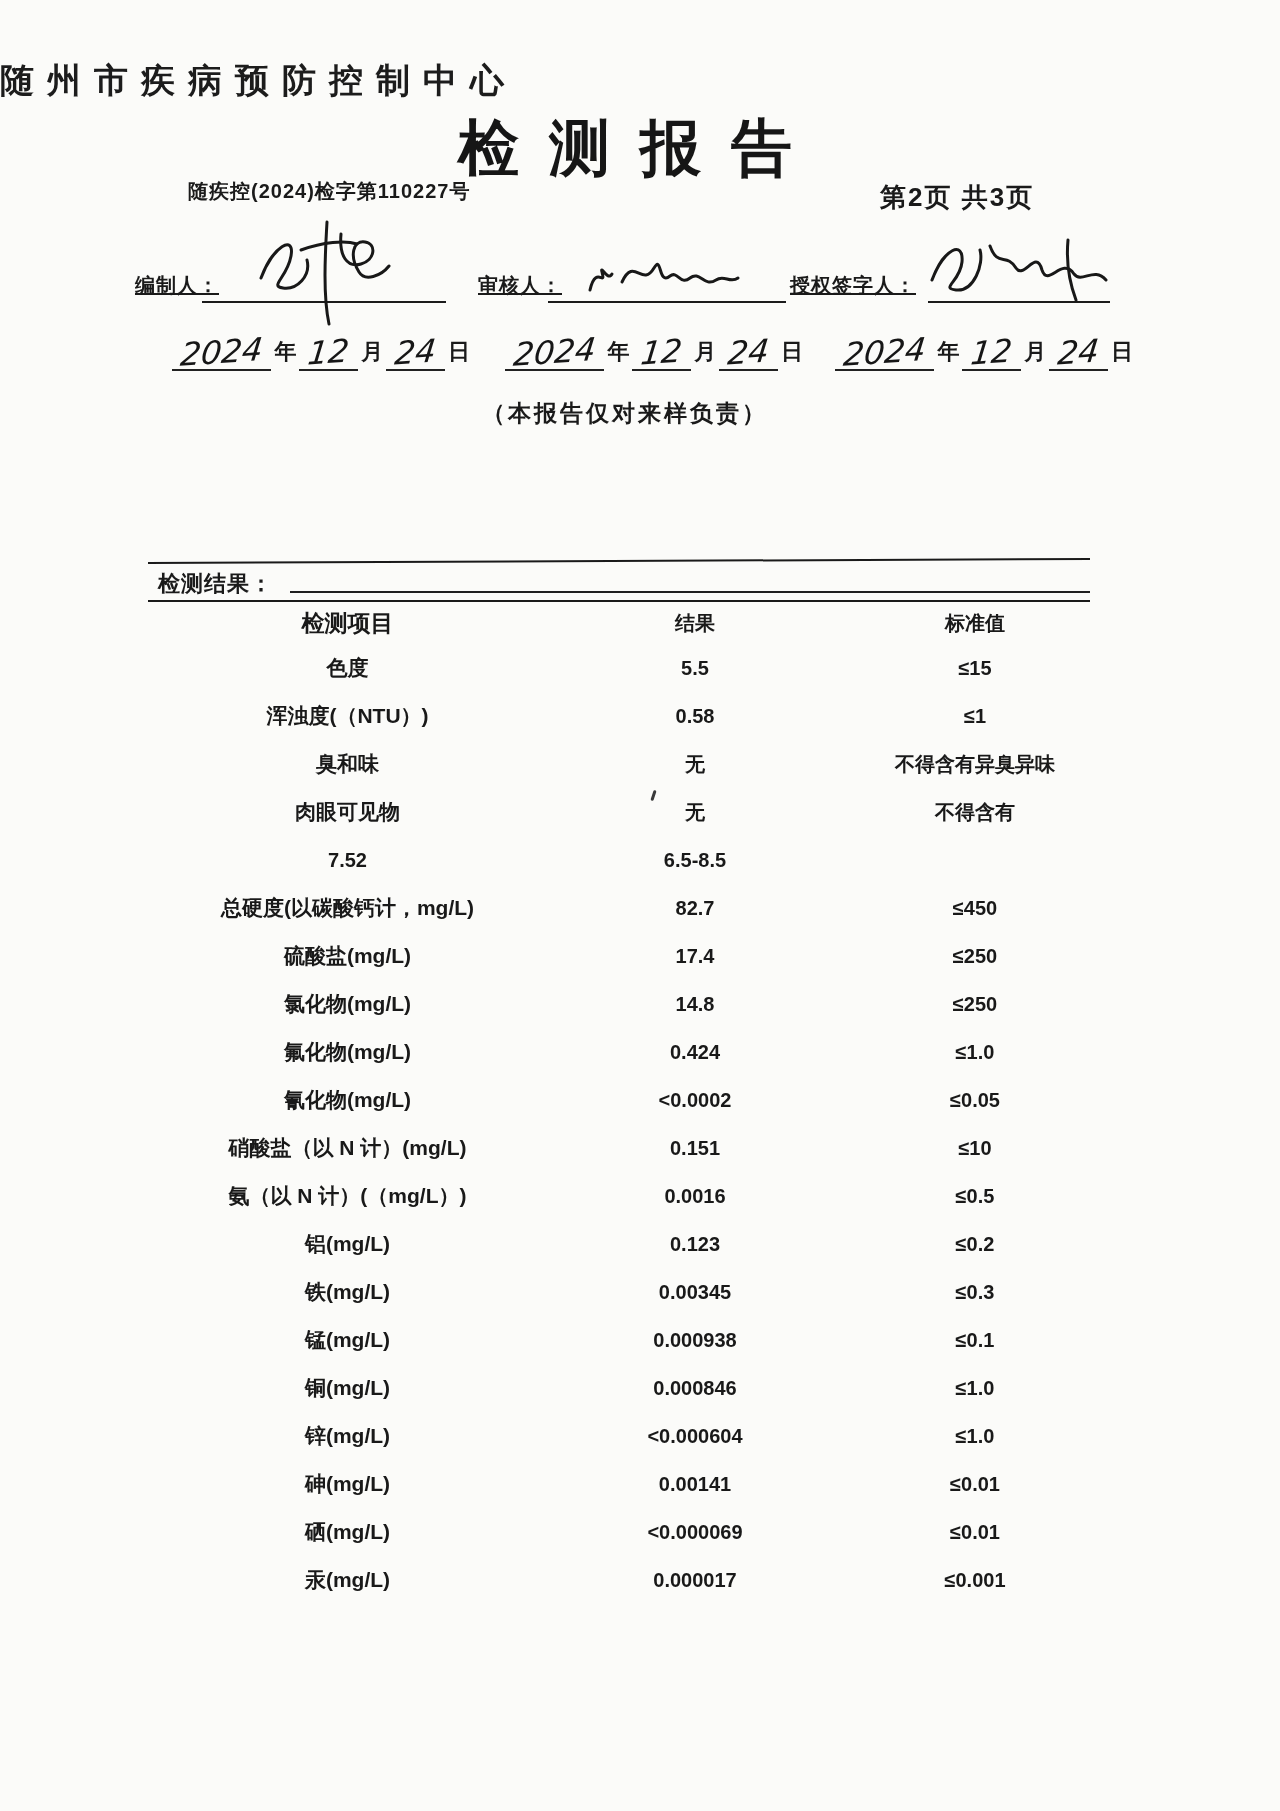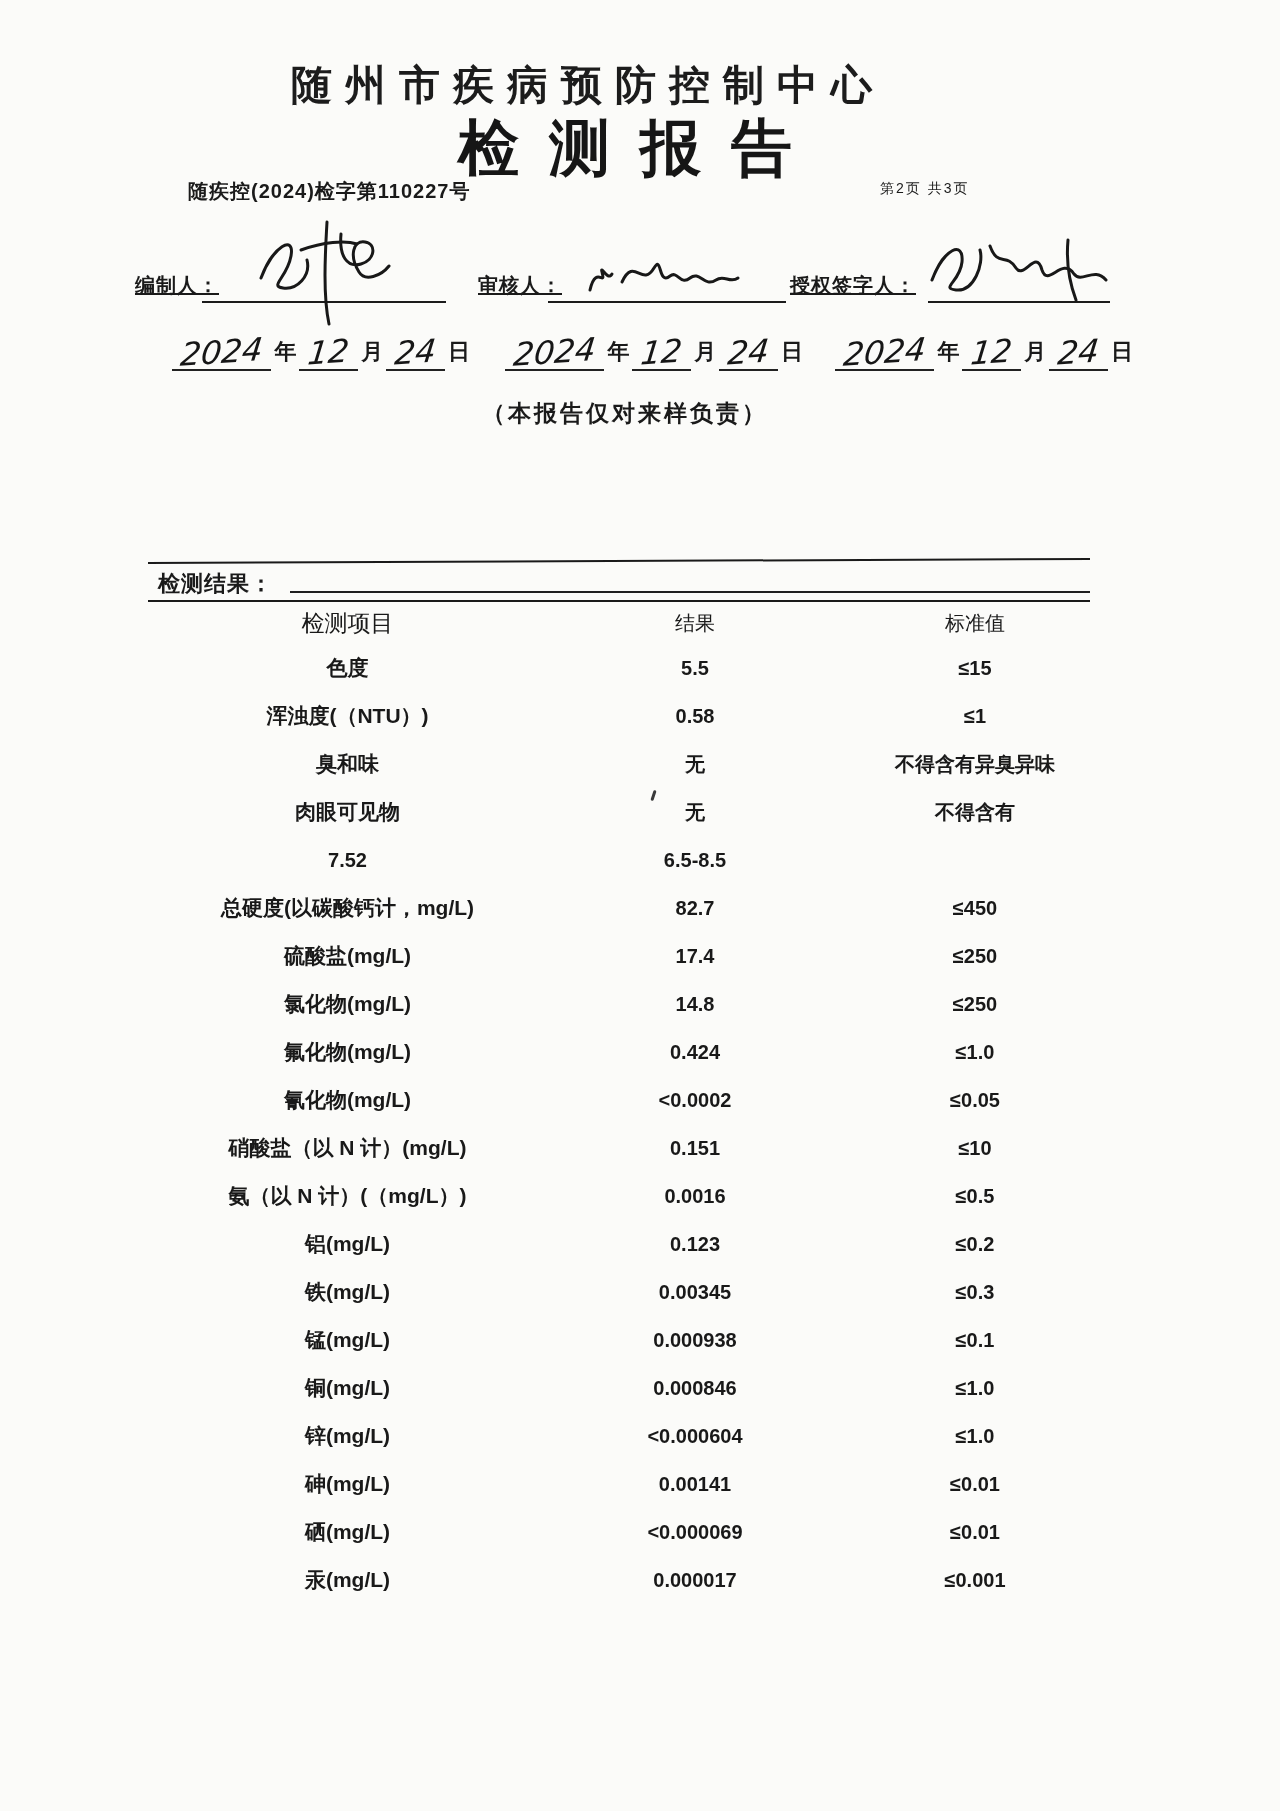--- a/index.html
+++ b/index.html
@@ -8,39 +8,39 @@
     width:1280px;height:1811px;
     margin:0 auto;
     background:#fbfbf9;
     color:#1a1a1a;
     font-family:"Liberation Sans", sans-serif;
     overflow:hidden;
   }
   .abs{position:absolute;}
   .org-title{
     top:58px;left:0;width:1176px;
-    text-align:center;
-    font-size:41px;font-weight:600;
+    text-align:left;
+    font-size:34px;font-weight:600;
     letter-spacing:13px;
     color:#1c1c1c;
   }
   .report-title{
     top:108px;left:0;width:1280px;
     text-align:center;
     font-size:61px;font-weight:700;
     letter-spacing:30px;
     color:#161616;
   }
   .doc-number{
     top:178px;left:160px;
     font-size:20px;font-weight:700;letter-spacing:1px;margin-left:28px;
   }
   .page-info{
     top:180px;left:880px;
-    font-size:14px;font-weight:400;letter-spacing:2px;
+    font-size:26px;font-weight:700;letter-spacing:2px;
   }
   .sig-label{font-size:20px;font-weight:600;letter-spacing:1px;text-decoration:underline;}
   .sig-line{border-bottom:2.5px solid #1b1b1b;}
   .sig-svg{pointer-events:none;}
   .sig-svg path{stroke:#181818;stroke-width:3;fill:none;stroke-linecap:round;stroke-linejoin:round;}
   .date-group{display:flex;align-items:flex-end;gap:3px;}
   .hw-cell{
     border-bottom:2px solid #222;
     padding:0 9px 1px 9px;
     min-width:54px;text-align:center;
@@ -71,21 +71,21 @@
     top:602px;left:150px;width:955px;
   }
   .trow{
     display:grid;
     grid-template-columns:395px 300px 260px;
     height:48px;
     align-items:center;
   }
   .trow.thead{height:42px;}
   .tcell{text-align:center;font-size:21px;font-weight:600;color:#191919;}
-  .thead .tcell{font-size:23px;font-weight:400;}
+  .thead .tcell{font-size:23px;font-weight:700;}
   .tcell.c1,.tcell.c2{font-size:20px;font-family:"Liberation Sans",sans-serif;}
   .speck{
     width:3px;height:11px;background:#3a3a3a;
     transform:rotate(18deg);border-radius:2px;
   }
 </style>
 </head>
 <body>
 
 <div class="page">

